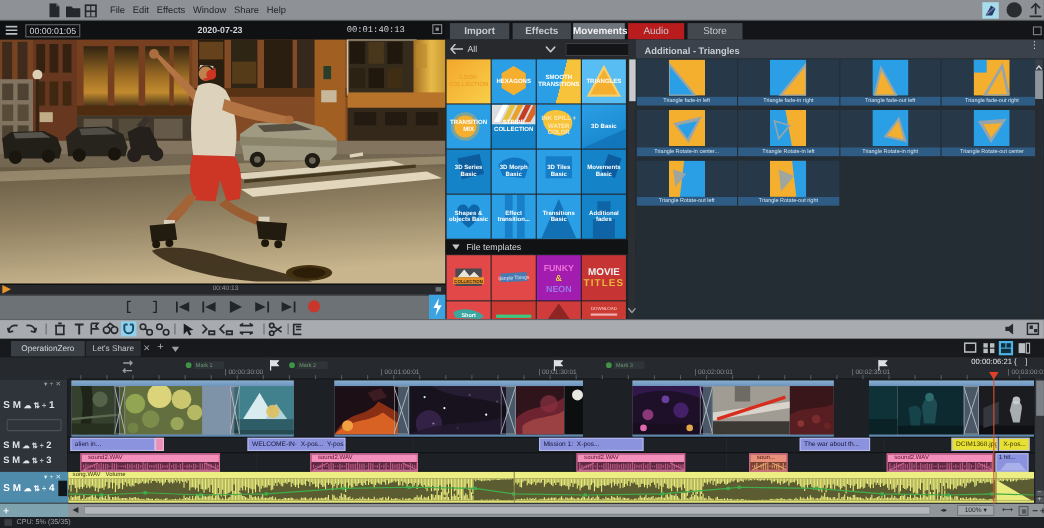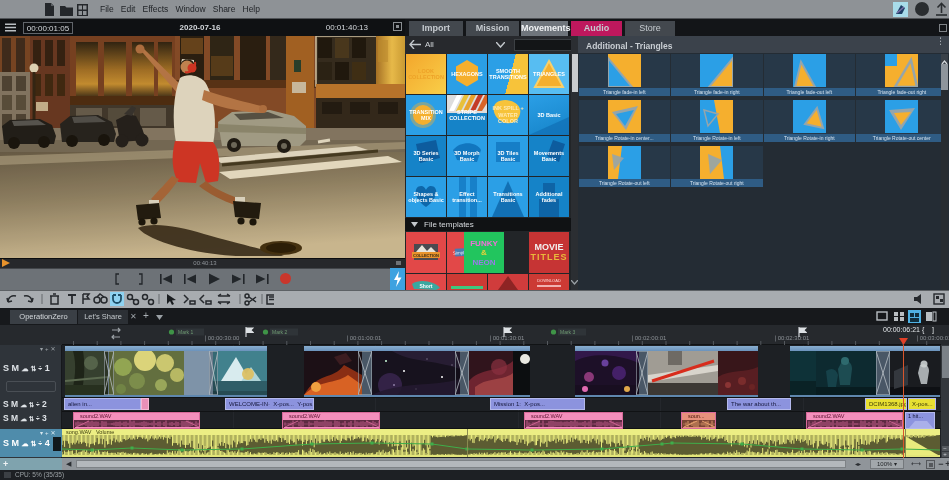--- a/index.html
+++ b/index.html
@@ -31,22 +31,22 @@
       <path d="M1 13h11"></path>
     </g>
   </svg>
 <div style="position:absolute;left:0px;top:19px;width:405px;height:17px;background:#0f1113;"></div>
 <svg class="ab" style="left:5px;top:23px" width="11" height="9" viewBox="0 0 11 9">
     <g stroke="#b9bec2" stroke-width="1.4">
       <path d="M0 1.2h11M0 4.5h11M0 7.8h11"></path>
     </g>
   </svg>
 <div class="txt" style="position:absolute;left:23px;top:22px;width:50px;height:12px;border:1px solid #61656a;font-size:8px;color:#d5d9dd;text-align:center;line-height:11px;">00:00:01:05</div>
-<div class="txt" style="position:absolute;left:160px;top:22px;width:80px;height:12px;font-size:8px;color:#d5d9dd;text-align:center;line-height:12px;font-weight:bold;">2020-07-16</div>
-<div class="txt" style="position:absolute;left:312px;top:22px;width:56px;height:12px;font-size:8px;color:#d5d9dd;text-align:right;line-height:12px;">00:01:40:13</div>
+<div class="txt" style="position:absolute;left:160px;top:22px;width:80px;height:12px;font-size:8px;color:#d5d9dd;text-align:center;line-height:12px;font-weight:bold;">2020-07-23</div>
+<div class="txt" style="position:absolute;left:312px;top:22px;width:56px;height:12px;font-size:8px;color:#d5d9dd;text-align:right;line-height:12px;font-family:Liberation Mono, monospace;">00:01:40:13</div>
 <div style="position:absolute;left:393px;top:22px;width:9px;height:9px;border:1px solid #8a8e92;">
     <div style="position:absolute;left:2px;top:2px;width:3px;height:3px;background:#8a8e92;"></div>
   </div>
 <svg class="ab" style="left:0px;top:36px" width="405" height="222" viewBox="0 0 405 222">
 <defs>
 <linearGradient id="road" x1="0" y1="0" x2="0.25" y2="1">
 <stop offset="0" stop-color="#5d5546"></stop>
         <stop offset="0.45" stop-color="#877c64"></stop>
         <stop offset="1" stop-color="#c6b795"></stop>
 </linearGradient>
@@ -209,23 +209,23 @@
 <path d="M118 1.5 L127.5 6 L118 10.5z M129 1 v10 h1.6 V1z"></path>
 <path d="M142 1.5 L151.5 6 L142 10.5z M153 1 v10 h1.6 V1z"></path>
 </g>
 </svg>
 <div style="position:absolute;left:280px;top:273px;width:11px;height:11px;background:#c9362c;border-radius:50%;"></div>
 <div style="position:absolute;left:390px;top:268px;width:15px;height:22px;background:#3da2e0;"><svg width="15" height="22" viewBox="0 0 15 22">
       <path d="M9 3 L4 12 H7.5 L6 19 L11.5 9.5 H8z" fill="#fff"></path>
     </svg></div>
 <div style="position:absolute;left:405px;top:19px;width:544px;height:17px;background:#131518;"></div>
 <div class="txt" style="position:absolute;left:409px;top:21px;width:54px;height:15px;background:#43484e;font-size:9px;font-weight:bold;color:#c6cbd0;text-align:center;line-height:15px;">Import</div>
-<div class="txt" style="position:absolute;left:466px;top:21px;width:53px;height:15px;background:#43484e;font-size:9px;font-weight:bold;color:#c6cbd0;text-align:center;line-height:15px;">Mission</div>
+<div class="txt" style="position:absolute;left:466px;top:21px;width:53px;height:15px;background:#43484e;font-size:9px;font-weight:bold;color:#c6cbd0;text-align:center;line-height:15px;">Effects</div>
 <div class="txt" style="position:absolute;left:521px;top:21px;width:47px;height:15px;background:#6f757c;font-size:9px;font-weight:bold;color:#f2f4f6;text-align:center;line-height:15px;">Movements</div>
-<div class="txt" style="position:absolute;left:571px;top:21px;width:51px;height:15px;background:#be185d;font-size:9px;font-weight:bold;color:#c6cbd0;text-align:center;line-height:15px;">Audio</div>
+<div class="txt" style="position:absolute;left:571px;top:21px;width:51px;height:15px;background:#b91c1c;font-size:9px;font-weight:normal;color:#c6cbd0;text-align:center;line-height:15px;">Audio</div>
 <div class="txt" style="position:absolute;left:625px;top:21px;width:50px;height:15px;background:#43484e;font-size:9px;font-weight:normal;color:#c6cbd0;text-align:center;line-height:15px;">Store</div>
 <div style="position:absolute;left:939px;top:24px;width:8px;height:8px;border:1px solid #7e8286;"></div>
 <div style="position:absolute;left:405px;top:36px;width:173px;height:254px;background:#222528;"></div>
 <div style="position:absolute;left:405px;top:36px;width:173px;height:18px;background:#27292d;"></div>
 <svg class="ab" style="left:409px;top:40px" width="12" height="9" viewBox="0 0 12 9">
     <path d="M5 0 L1 4.5 L5 9 M1 4.5 H12" stroke="#c3c8cc" stroke-width="1.4" fill="none"></path>
   </svg>
 <div class="txt" style="position:absolute;left:425px;top:40px;width:30px;height:10px;font-size:8px;color:#d3d7db;">All</div>
 <svg class="ab" style="left:496px;top:42px" width="9" height="6" viewBox="0 0 9 6">
     <path d="M0 0 L4.5 5 L9 0" stroke="#c3c8cc" stroke-width="1.5" fill="none"></path>
@@ -341,21 +341,21 @@
     </svg>
     <div style="position:absolute;left:0;top:0;width:40px;height:41px;display:flex;align-items:center;justify-content:center;text-align:center;font-size:5.5px;font-weight:bold;color:#fff;line-height:6.5px;padding:2px;"></div>
   </div>
 <div style="position:absolute;left:447px;top:232px;width:40px;height:41px;background:#e24848;overflow:hidden;">
     <svg style="position:absolute;left:0;top:0" width="40" height="40" viewBox="0 0 40 40">
       <rect x="8" y="16" width="24" height="8" fill="#4a7ab0" transform="rotate(-3 20 20)"></rect>
       <text x="20" y="22" font-size="4.5" fill="#e8eef8" text-anchor="middle" transform="rotate(-3 20 20)">Simple Things</text>
     </svg>
     <div style="position:absolute;left:0;top:0;width:40px;height:41px;display:flex;align-items:center;justify-content:center;text-align:center;font-size:5.5px;font-weight:bold;color:#fff;line-height:6.5px;padding:2px;"></div>
   </div>
-<div style="position:absolute;left:464px;top:232px;width:40px;height:41px;background:#22c55e;overflow:hidden;">
+<div style="position:absolute;left:488px;top:232px;width:40px;height:41px;background:#a21caf;overflow:hidden;">
     <svg style="position:absolute;left:0;top:0" width="40" height="40" viewBox="0 0 40 40">
       <text x="20" y="14" font-size="8" fill="#f070d8" text-anchor="middle" font-weight="bold">FUNKY</text>
       <text x="20" y="23" font-size="8" fill="#e8d23a" text-anchor="middle" font-weight="bold">&amp;</text>
       <text x="20" y="33" font-size="8" fill="#9a7ae8" text-anchor="middle" font-weight="bold">NEON</text>
     </svg>
     <div style="position:absolute;left:0;top:0;width:40px;height:41px;display:flex;align-items:center;justify-content:center;text-align:center;font-size:5.5px;font-weight:bold;color:#fff;line-height:6.5px;padding:2px;"></div>
   </div>
 <div style="position:absolute;left:529px;top:232px;width:40px;height:41px;background:#c63434;overflow:hidden;">
     <svg style="position:absolute;left:0;top:0" width="40" height="40" viewBox="0 0 40 40">
       <text x="20" y="18" font-size="9" fill="#f2f2f2" text-anchor="middle" font-weight="bold">MOVIE</text>

